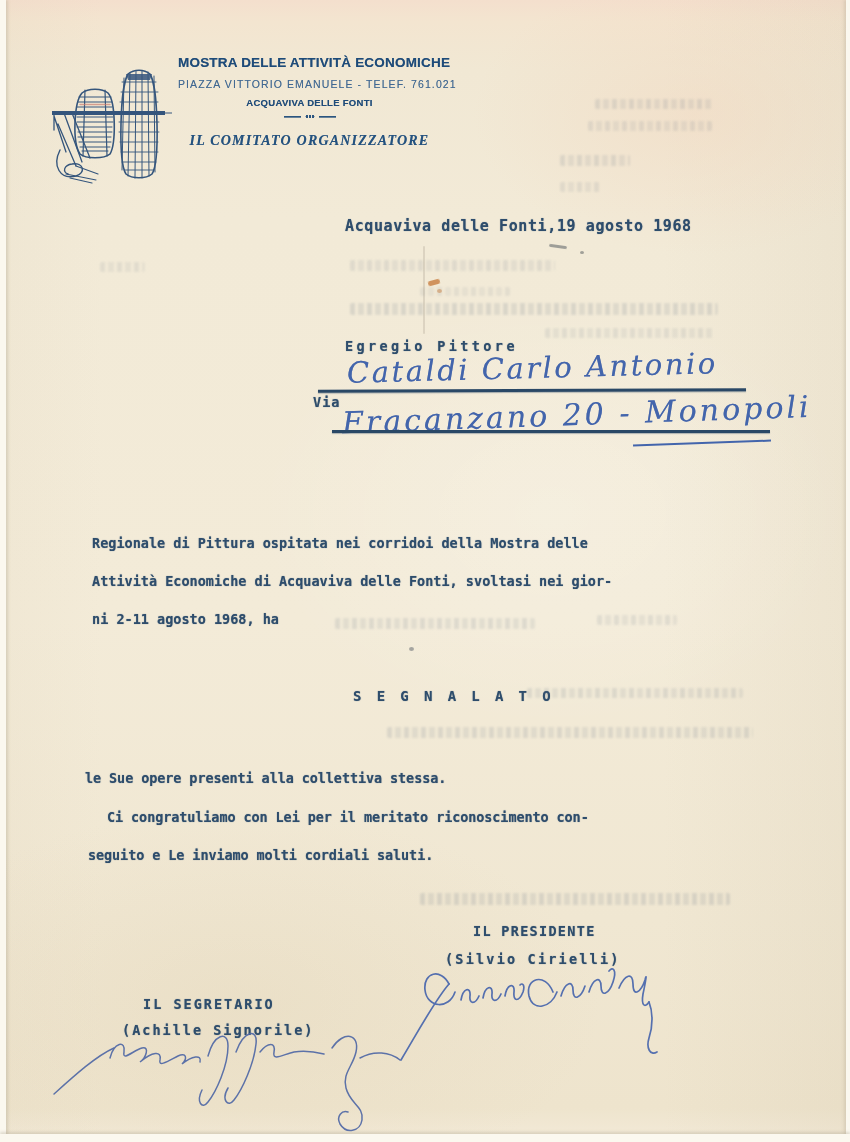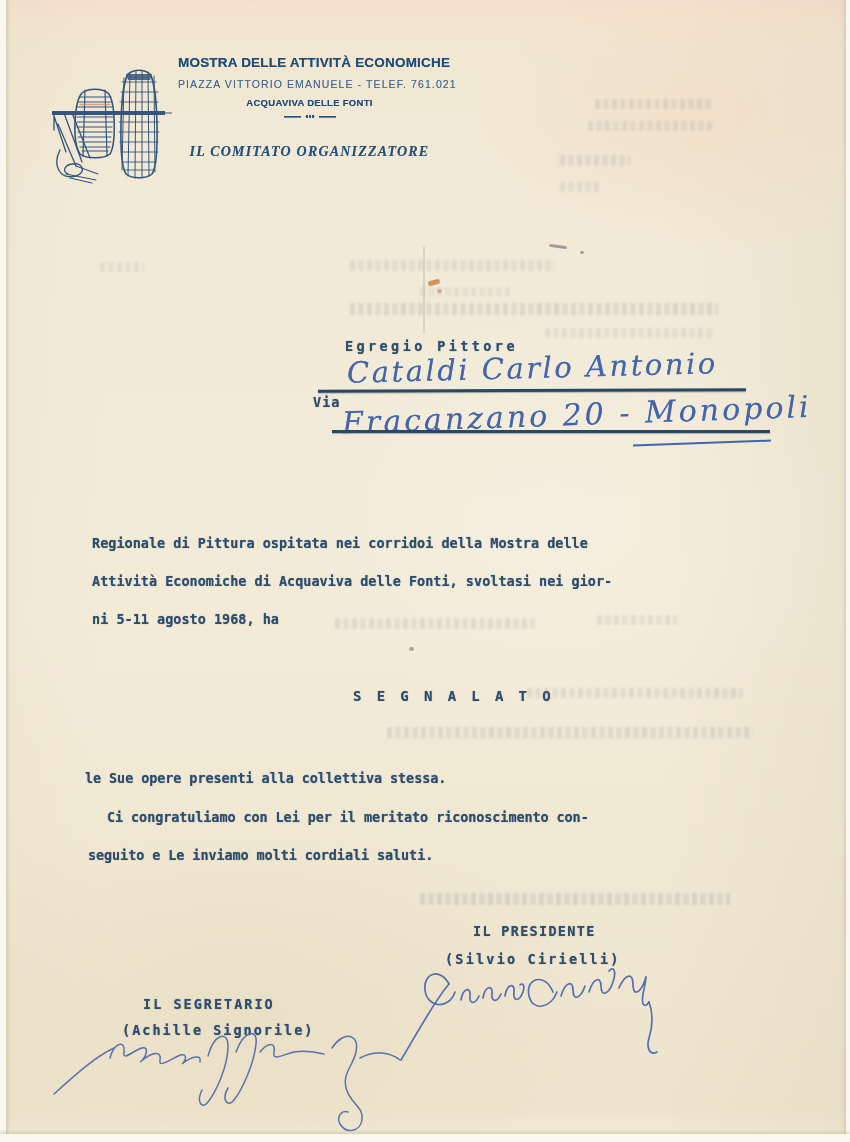--- a/index.html
+++ b/index.html
@@ -39,21 +39,21 @@
   .lh-city{margin-top:7px;font-weight:700;font-size:9.5px;letter-spacing:.3px;color:#1e4b79;text-shadow:0 0 .4px rgba(30,75,121,.6);}
   .lh-div{
     margin:6px auto 0 auto;width:52px;height:5px;
     background:
       linear-gradient(#2b557f,#2b557f) 0 50%/17px 1.7px no-repeat,
       linear-gradient(#2b557f,#2b557f) 100% 50%/17px 1.7px no-repeat,
       radial-gradient(circle at 44% 50%, #2b557f 1.2px, transparent 1.5px),
       radial-gradient(circle at 50% 50%, #2b557f 1.2px, transparent 1.5px),
       radial-gradient(circle at 56% 50%, #2b557f 1.2px, transparent 1.5px);
   }
-  .lh-comm{margin-top:25px;font-family:"Liberation Serif", serif;font-style:italic;font-weight:700;
+  .lh-comm{margin-top:14px;font-family:"Liberation Serif", serif;font-style:italic;font-weight:700;
     font-size:14px;letter-spacing:1.2px;white-space:nowrap;color:#24527f;text-shadow:0 0 .4px rgba(36,82,127,.55);}
   .edge{position:absolute;background:#fbf8ef;}
   .mark{position:absolute;border-radius:2px;}
   svg{display:block;}
 </style>
 </head>
 <body>
 
 <div class="paper">
 
@@ -79,32 +79,33 @@
   </div>
 
   <div class="lh-block">
     <div class="lh-name">MOSTRA DELLE ATTIVITÀ ECONOMICHE</div>
     <div class="lh-addr">PIAZZA VITTORIO EMANUELE - TELEF. 761.021</div>
     <div class="lh-city">ACQUAVIVA DELLE FONTI</div>
     <div class="lh-div"></div>
     <div class="lh-comm">IL COMITATO ORGANIZZATORE</div>
   </div>
 
+  <div class="typed" style="left:345px;top:217px;font-size:15px;letter-spacing:.6px;">Acquaviva delle Fonti,19 agosto 1968</div>
 
   <div class="typed" style="left:345px;top:338px;letter-spacing:3.4px;">Egregio Pittore</div>
   <div class="hand" style="left:347px;top:351px;font-size:29px;letter-spacing:2.5px;transform:rotate(-1.5deg);">Cataldi Carlo Antonio</div>
   <div class="rule" style="left:318px;top:389px;width:428px;height:3px;transform:rotate(-.2deg);"></div>
   <div class="typed" style="left:313px;top:394px;letter-spacing:1px;">Via</div>
   <div class="hand" style="left:342px;top:397px;font-size:30px;letter-spacing:3px;transform:rotate(-2deg);">Fracanzano 20 - Monopoli</div>
   <div class="rule" style="left:332px;top:430px;width:438px;height:3px;"></div>
   <div class="rule" style="left:633px;top:442px;width:138px;height:2px;background:#4365ac;box-shadow:none;transform:rotate(-2deg);"></div>
 
   <div class="typed" style="left:92px;top:535px;">Regionale di Pittura ospitata nei corridoi della Mostra delle</div>
   <div class="typed" style="left:92px;top:573px;">Attività Economiche di Acquaviva delle Fonti, svoltasi nei gior-</div>
-  <div class="typed" style="left:92px;top:611px;">ni 5-11 agosto 1968, ha</div>
+  <div class="typed" style="left:92px;top:611px;">ni 2-11 agosto 1968, ha</div>
 
   <div class="typed" style="left:353px;top:687px;font-size:14px;letter-spacing:3.4px;">S E G N A L A T O</div>
 
   <div class="typed" style="left:85px;top:770px;letter-spacing:-.1px;">le Sue opere presenti alla collettiva stessa.</div>
   <div class="typed" style="left:107px;top:809px;letter-spacing:-.1px;">Ci congratuliamo con Lei per il meritato riconoscimento con-</div>
   <div class="typed" style="left:88px;top:847px;letter-spacing:-.1px;">seguito e Le inviamo molti cordiali saluti.</div>
 
   <div class="typed" style="left:473px;top:923px;letter-spacing:1.3px;">IL PRESIDENTE</div>
   <div class="typed" style="left:445px;top:951px;letter-spacing:2.2px;">(Silvio Cirielli)</div>
   <div class="abs" style="left:395px;top:958px;width:270px;height:110px;z-index:3;">

